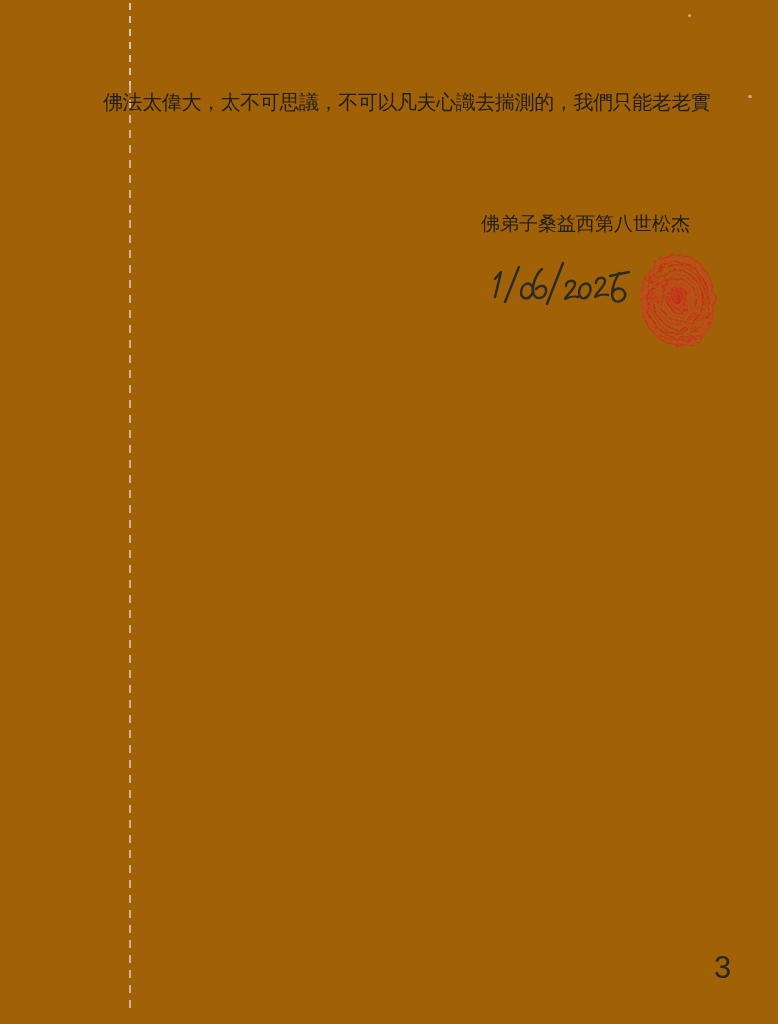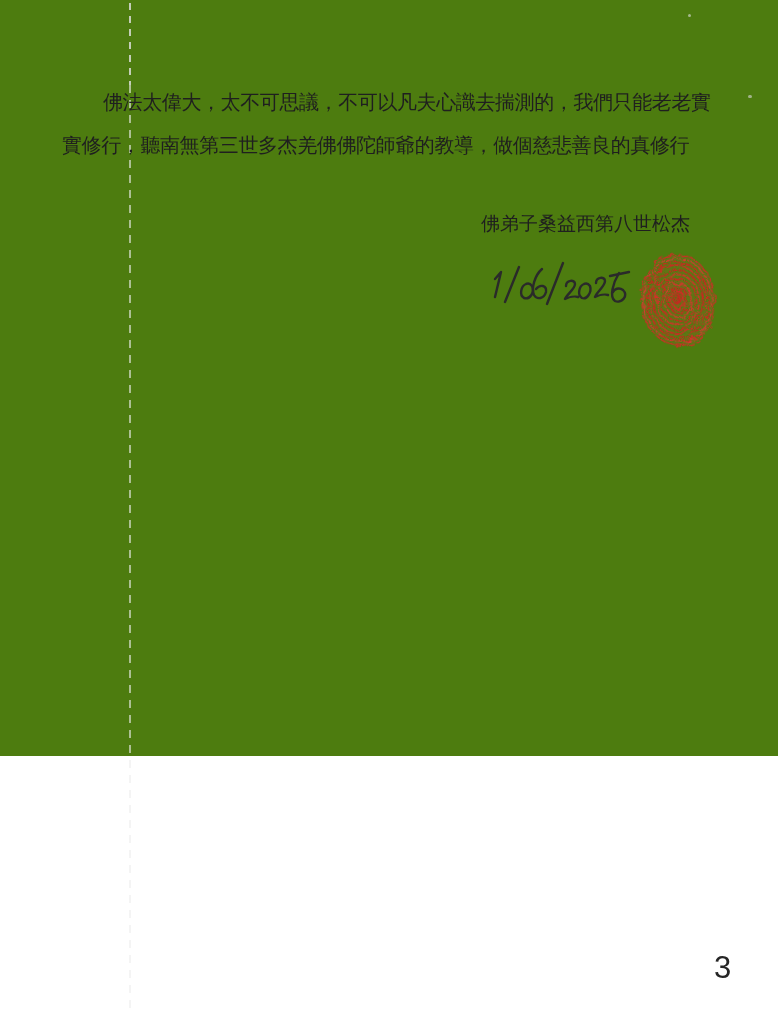--- a/index.html
+++ b/index.html
@@ -5,22 +5,22 @@
   html, body { margin: 0; padding: 0; }
   body {
     width: 778px; height: 1024px;
     background: #ffffff;
     font-family: "Liberation Serif", "DejaVu Serif", serif;
     position: relative;
     overflow: hidden;
   }
   .page {
     position: absolute; left: 0; top: 0;
-    width: 778px; height: 756px;
-    background: #4d7c0f;
+    width: 778px; height: 1024px;
+    background: #a16207;
   }
   
   .crease-top {
     position: absolute; left: 129px; top: 3px;
     width: 2px; height: 82px;
     background: repeating-linear-gradient(180deg, #e2e2e2 0 7px, rgba(255,255,255,0) 7px 13px);
     opacity: .8;
   }
   .crease-body {
     position: absolute; left: 129px; top: 85px;
@@ -76,21 +76,20 @@
 
 <div class="page">
 
   <div class="crease-top"></div>
   <div class="crease-body"></div>
   <div class="speck-1"></div>
   <div class="speck-2"></div>
 
   <div class="para">
     <p class="indent">佛法太偉大，太不可思議，不可以凡夫心識去揣測的，我們只能老老實</p>
-    <p>實修行，聽南無第三世多杰羌佛佛陀師爺的教導，做個慈悲善良的真修行</p>
   </div>
 
   <div class="signature">佛弟子桑益西第八世松杰</div>
 
   <div class="hand-date" aria-label="1/06/2025">
     <span class="sr">1/06/2025</span>
     <svg width="150" height="62" viewBox="0 0 150 62">
       <g fill="none" stroke="#2a2a2a" stroke-width="2.4" stroke-linecap="round" stroke-linejoin="round">
         <path d="M13 23 L19 16 L13 41"></path>
         <path d="M37 11 L23 46"></path>

